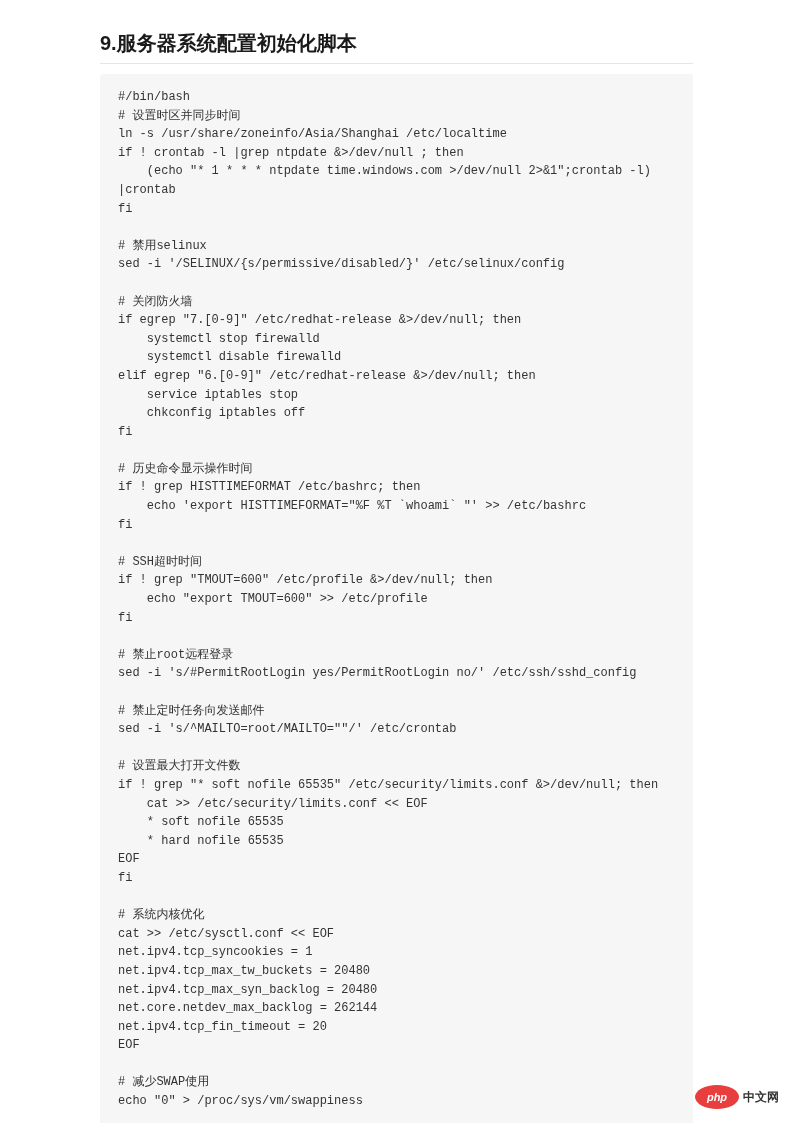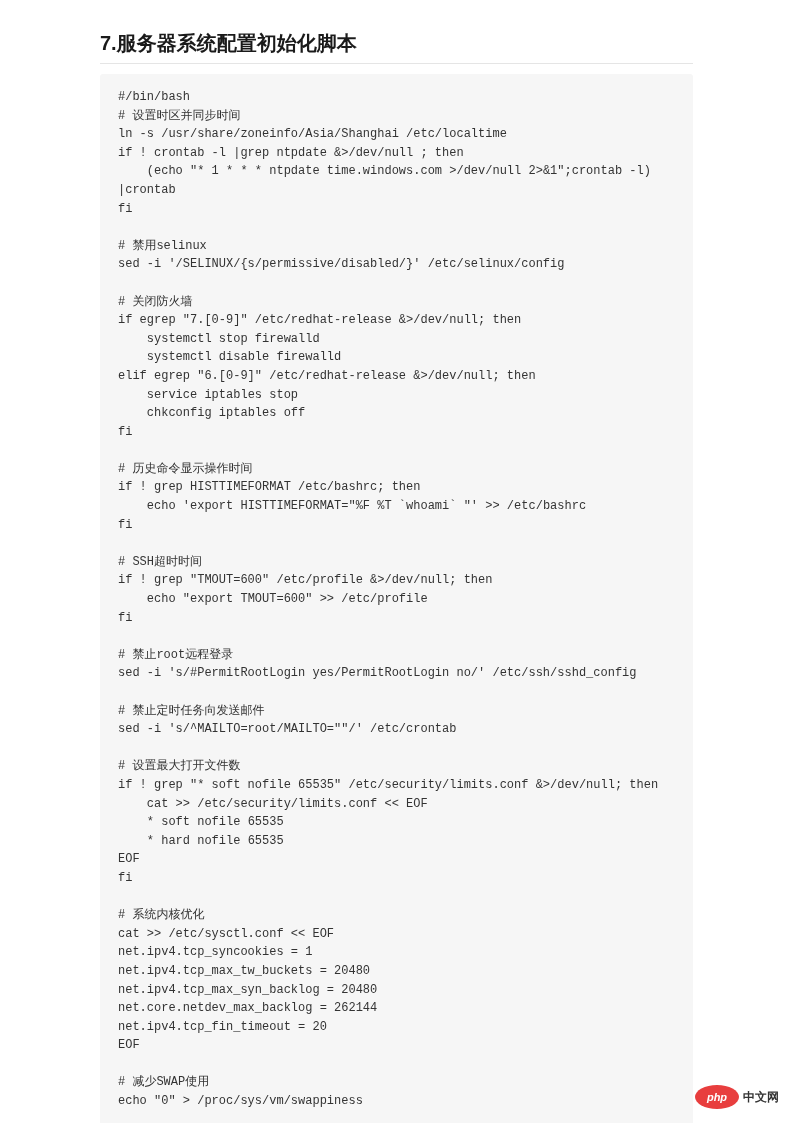--- a/index.html
+++ b/index.html
@@ -54,21 +54,21 @@
     text-align: right;
   }
   .watermark svg {
     display: block;
   }
 </style>
 </head>
 <body>
 
 <div class="container">
-  <h2 class="section-heading">7.服务器系统配置初始化脚本</h2>
+  <h2 class="section-heading">9.服务器系统配置初始化脚本</h2>
   <pre class="code-block">#/bin/bash
 # 设置时区并同步时间
 ln -s /usr/share/zoneinfo/Asia/Shanghai /etc/localtime
 if ! crontab -l |grep ntpdate &amp;&gt;/dev/null ; then
     (echo "* 1 * * * ntpdate time.windows.com &gt;/dev/null 2&gt;&amp;1";crontab -l) |crontab
 fi
 
 # 禁用selinux
 sed -i '/SELINUX/{s/permissive/disabled/}' /etc/selinux/config
 

